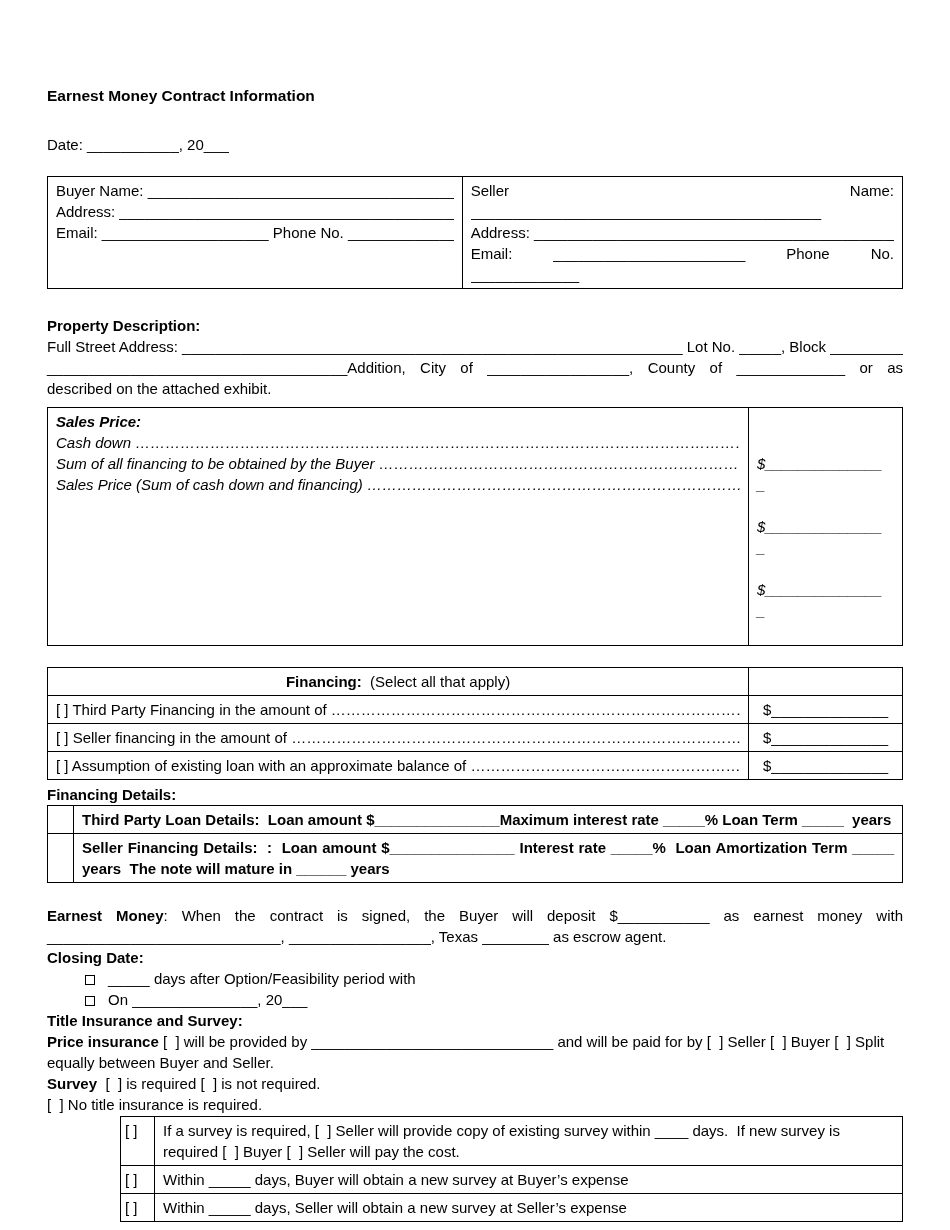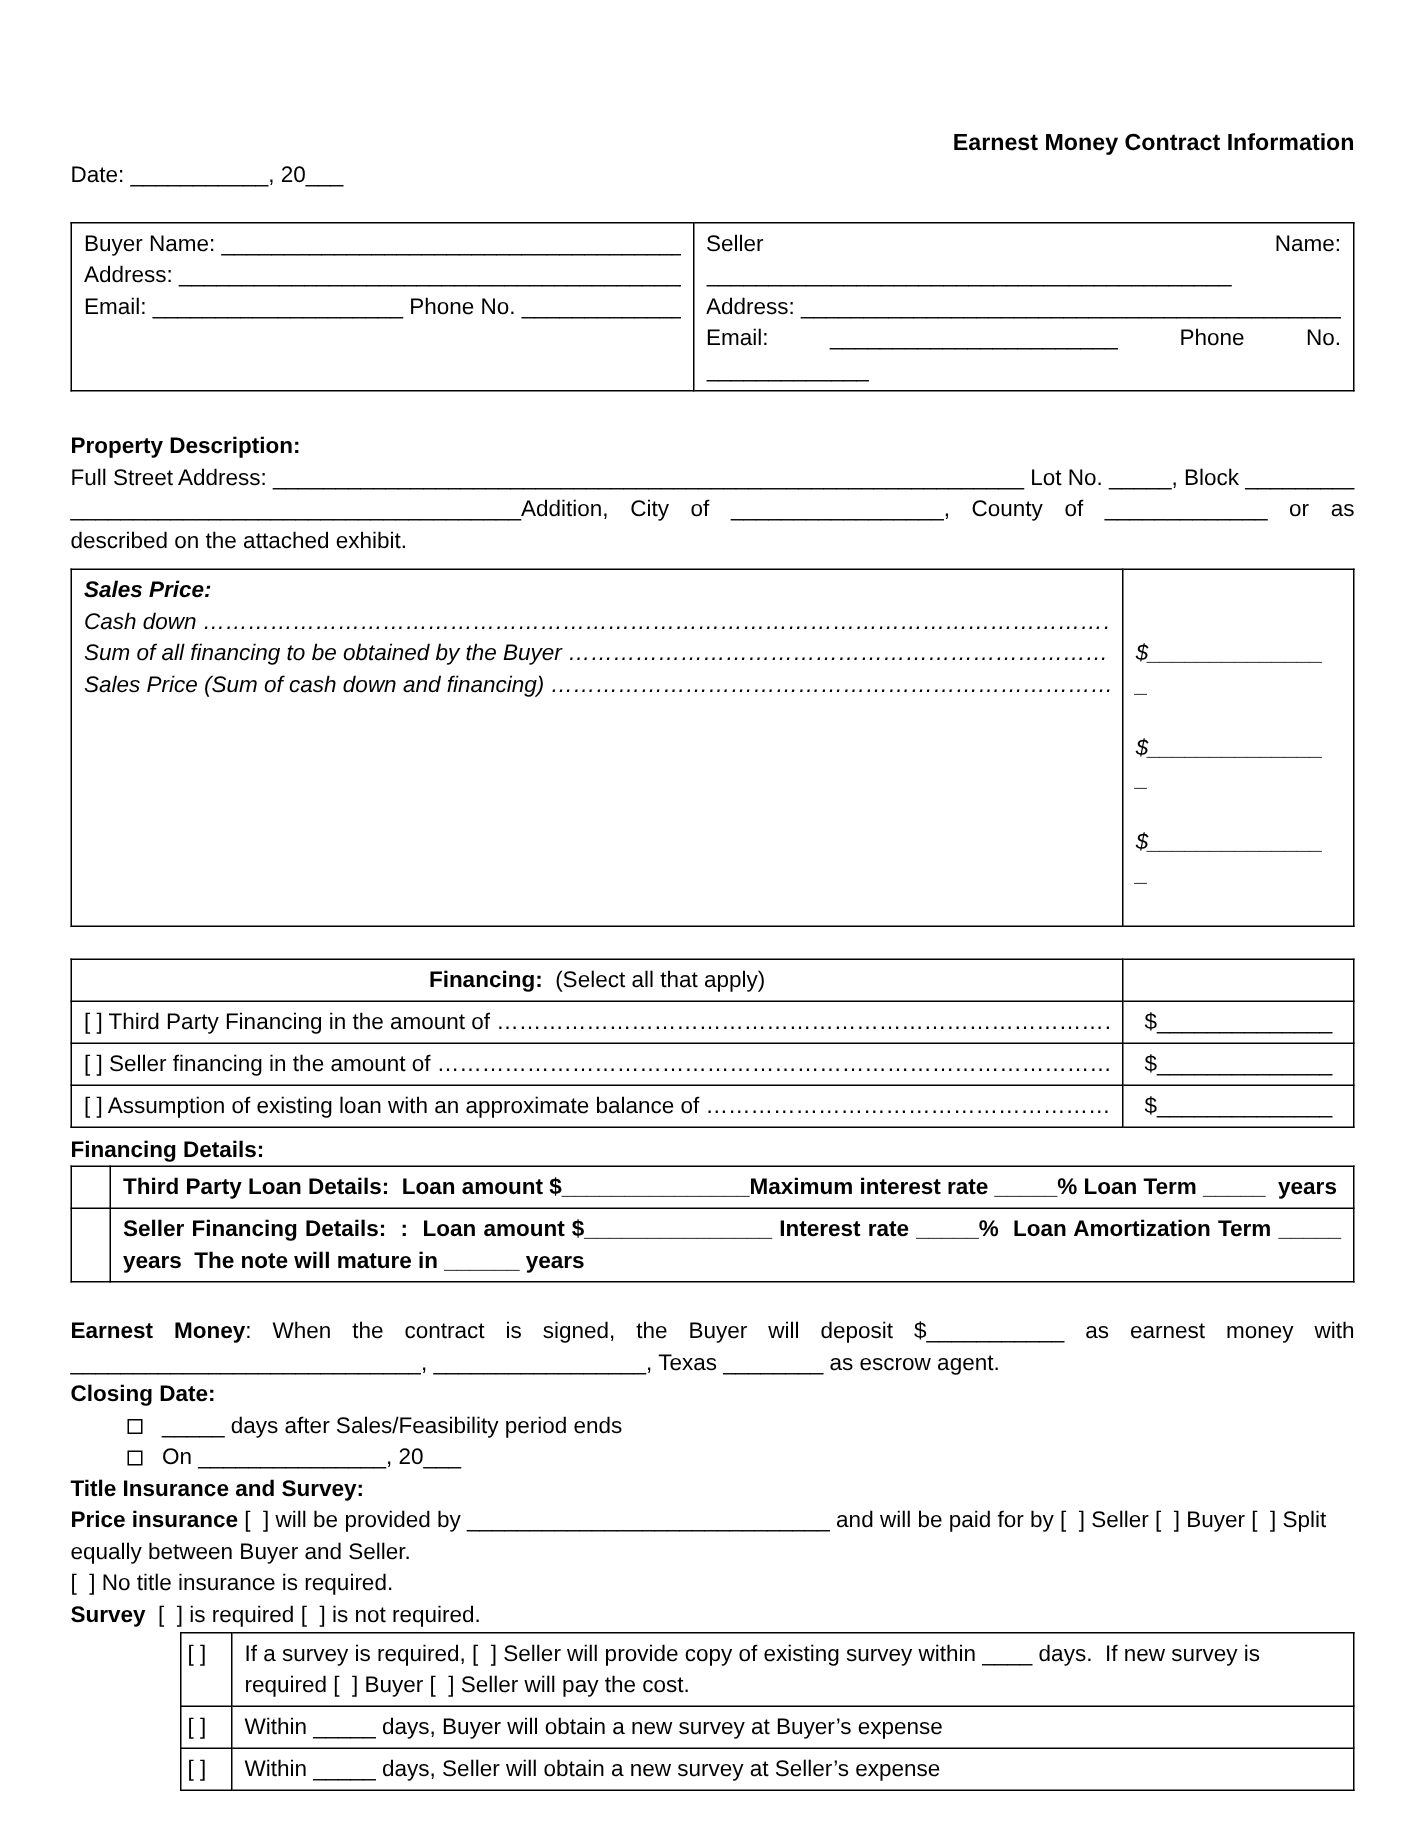--- a/index.html
+++ b/index.html
@@ -4,21 +4,21 @@
 <style>
   * { margin: 0; padding: 0; box-sizing: border-box; }
   html, body { background: #ffffff; }
   body {
     width: 950px; height: 1230px;
     font-family: "Liberation Sans", sans-serif;
     font-size: 15px; line-height: 21px; color: #000;
   }
   .page { width: 950px; height: 1230px; padding: 85px 47px 30px 47px; background: #fff; }
 
-  .doc-title { text-align: right; font-weight: bold; font-size: 15.5px; }
+  .doc-title { text-align: left; font-weight: bold; font-size: 15.5px; margin-bottom: 28px; }
   .b { font-weight: bold; }
   .line { white-space: pre-wrap; }
   .clip { white-space: nowrap; overflow: hidden; }
   .jl { text-align: justify; text-align-last: justify; }
   .just { text-align: justify; }
   .flexline { display: flex; justify-content: space-between; }
 
   .date-line { margin-bottom: 21px; }
 
   table { border-collapse: collapse; width: 100%; table-layout: fixed; }
@@ -172,30 +172,30 @@
       <td>
         <div class="details-text">Seller Financing Details:  :  Loan amount $_______________ Interest rate _____%  Loan Amortization Term _____ years  The note will mature in ______ years</div>
       </td>
     </tr>
   </tbody>
     </table>
 
   <p class="just line"><span class="b">Earnest Money</span><span>: When the contract is signed, the Buyer will deposit $___________ as earnest money with ____________________________, _________________, Texas ________ as escrow agent.</span></p>
 
   <div class="b">Closing Date:</div>
-  <div class="indent-option"><span class="box"></span><span class="line">_____ days after Sales/Feasibility period ends</span></div>
+  <div class="indent-option"><span class="box"></span><span class="line">_____ days after Option/Feasibility period with</span></div>
   <div class="indent-option"><span class="box"></span><span class="line">On _______________, 20___</span></div>
 
   <div class="b">Title Insurance and Survey:</div>
 
   <p class="line"><span class="b">Price insurance</span><span> [  ] will be provided by _____________________________ and will be paid for by [  ] Seller [  ] Buyer [  ] Split equally between Buyer and Seller.</span></p>
 
+  <div class="line"><span class="b">Survey</span><span>  [  ] is required [  ] is not required.</span></div>
+
   <div class="line">[  ] No title insurance is required.</div>
-
-  <div class="line"><span class="b">Survey</span><span>  [  ] is required [  ] is not required.</span></div>
 
   <table class="survey-table">
     <colgroup>
         <col style="width:34px">
         <col>
       </colgroup>
     <tbody>
         <tr>
       <td class="survey-check">[  ]</td>
       <td>

